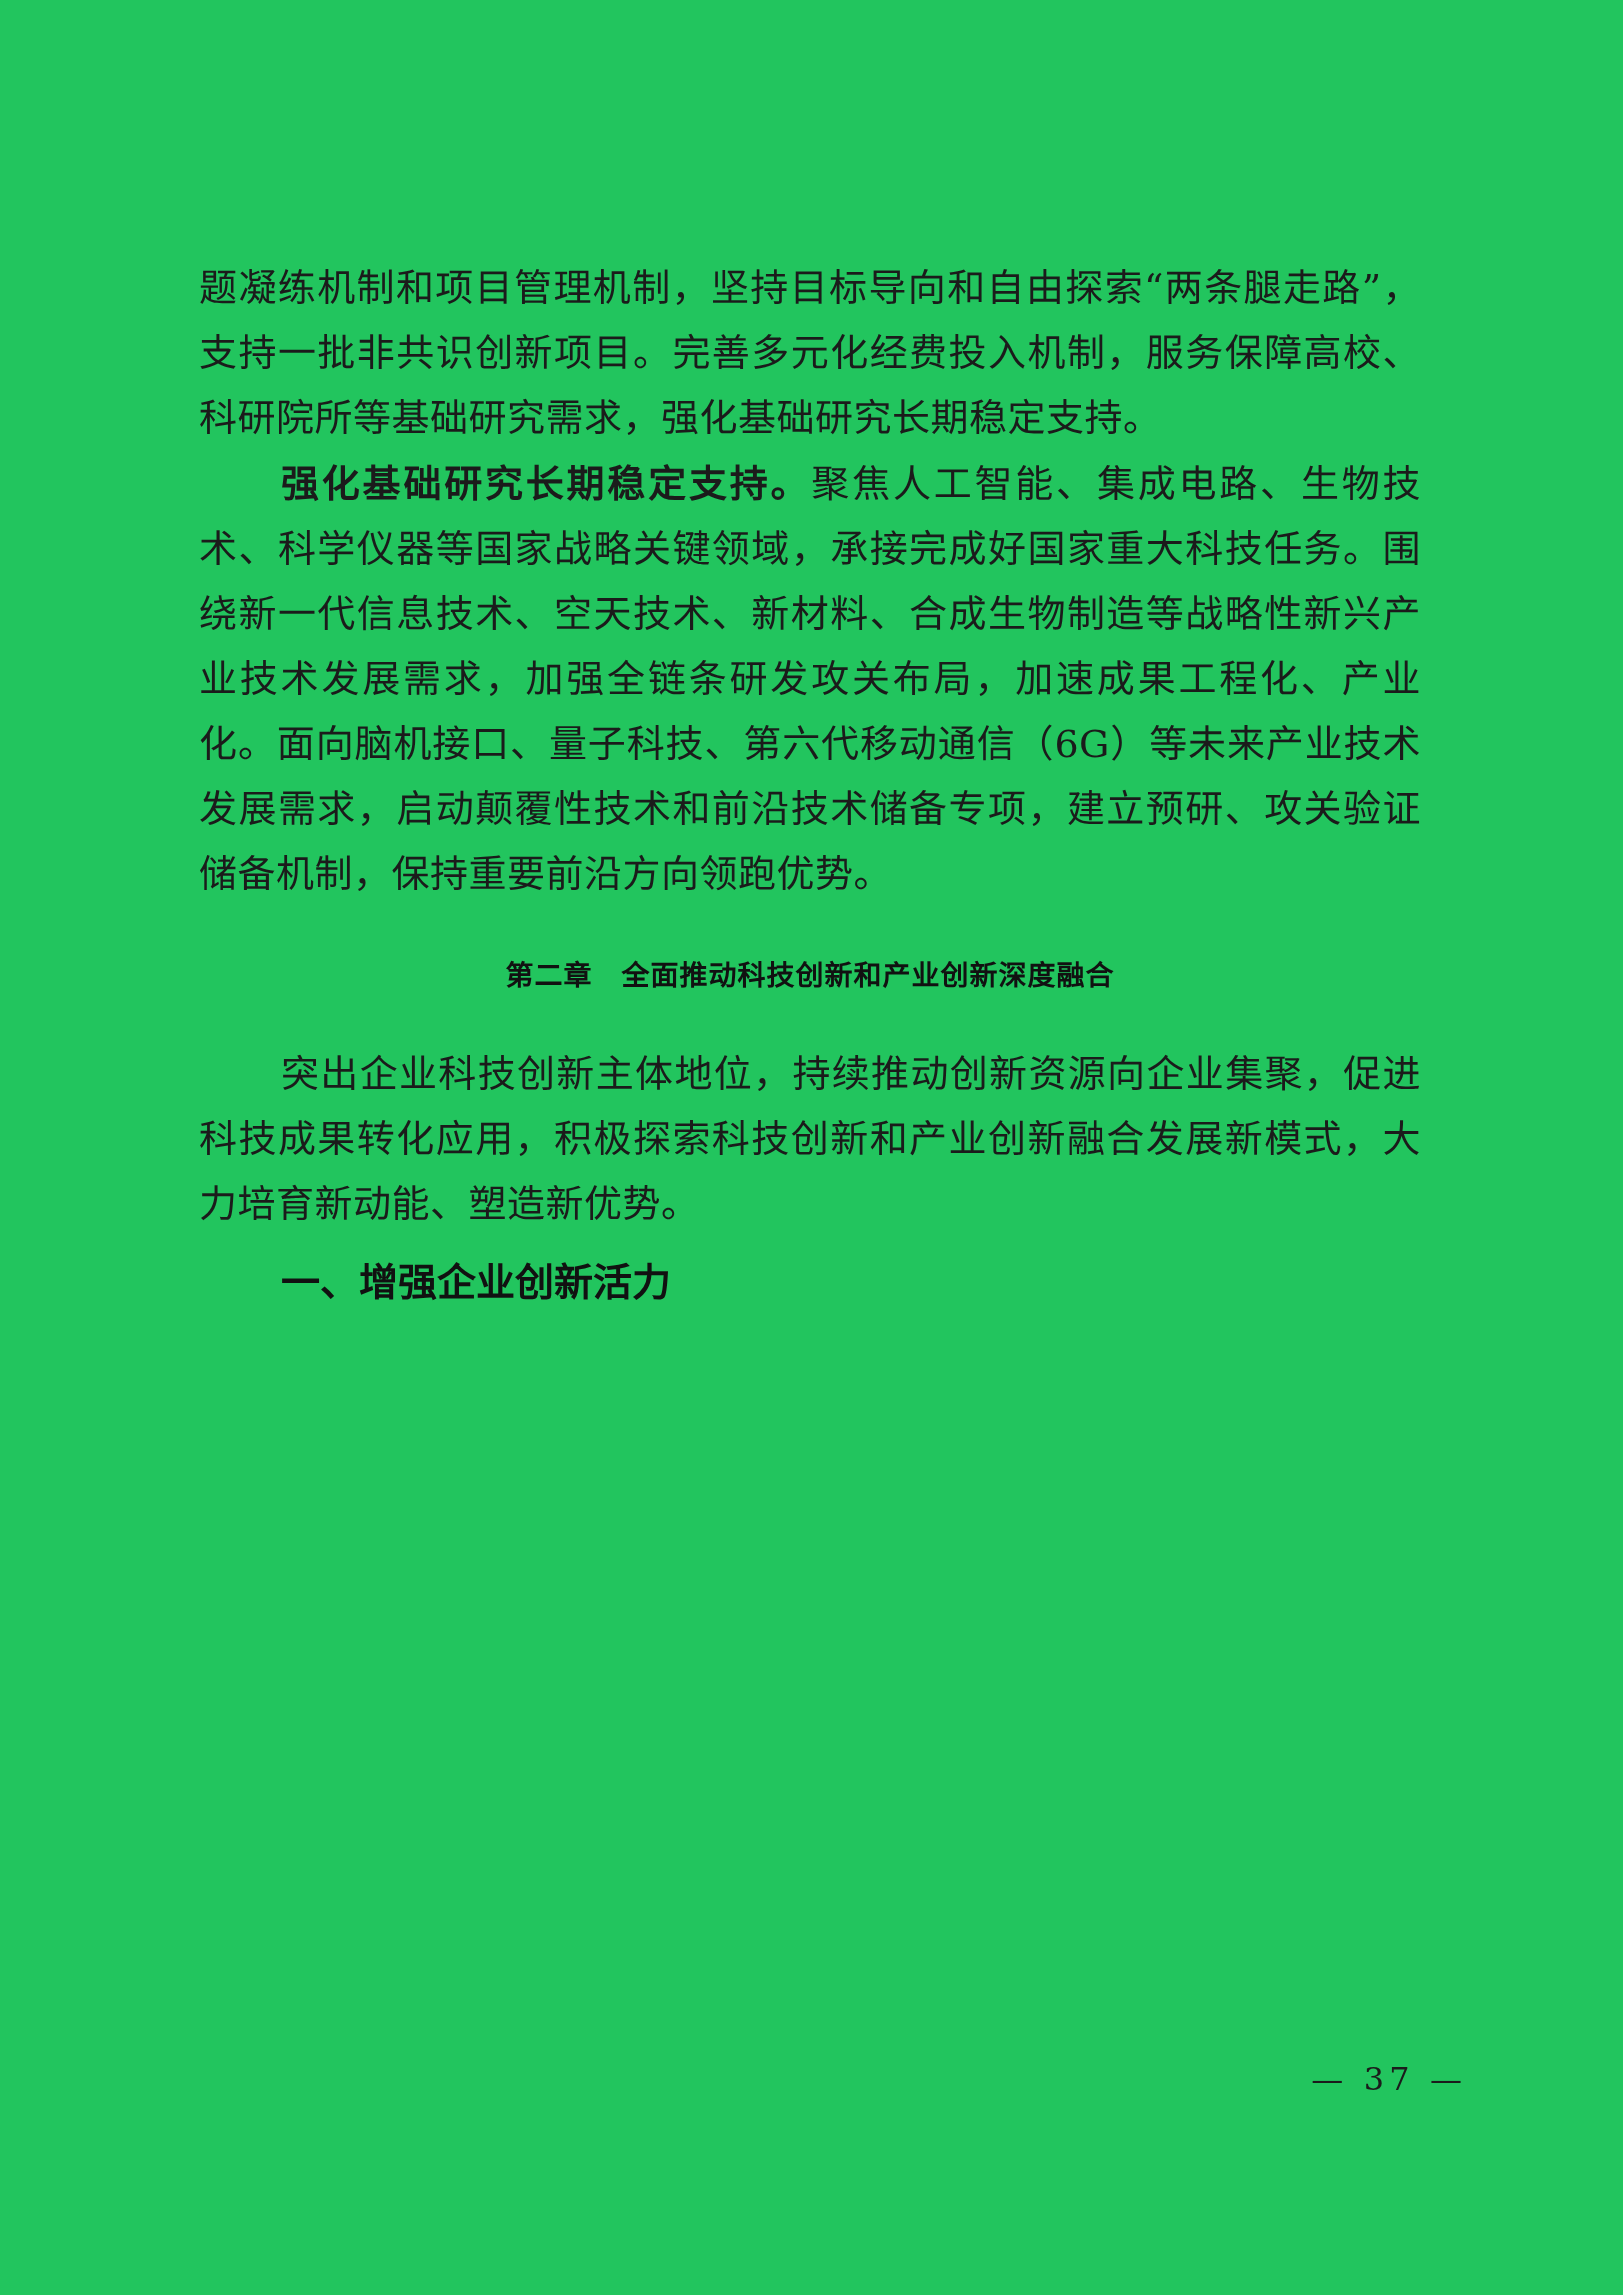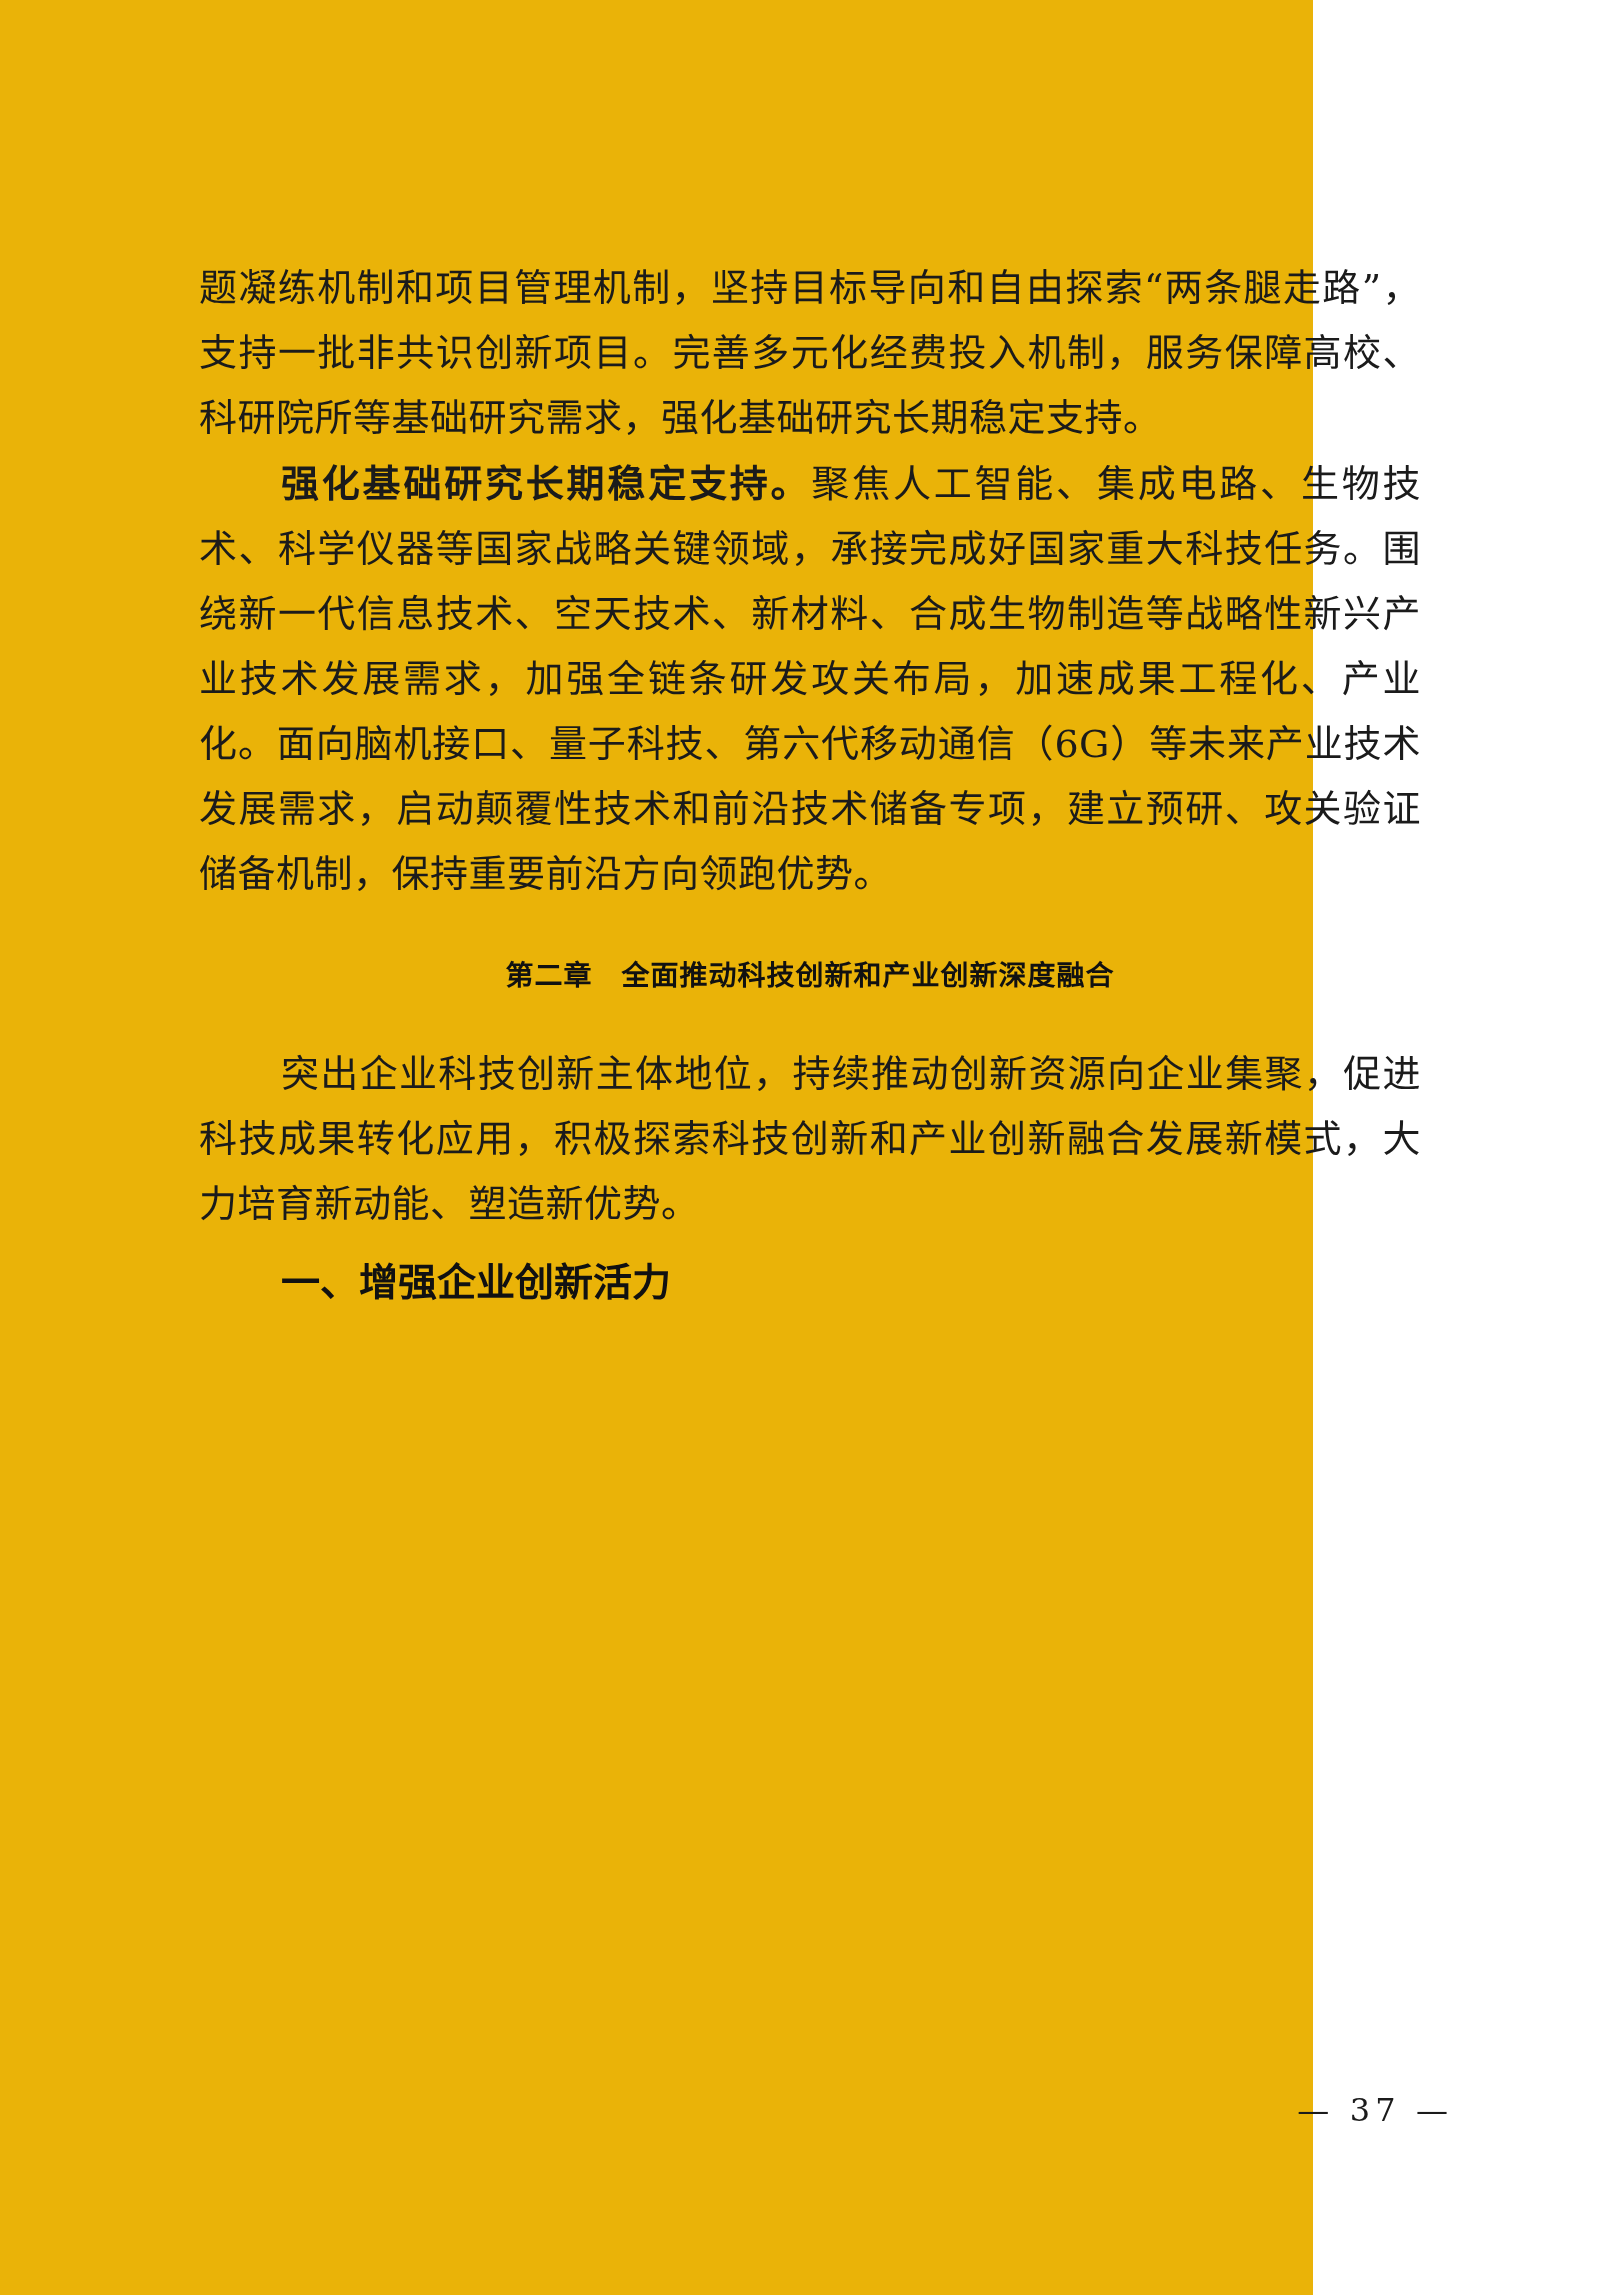--- a/index.html
+++ b/index.html
@@ -13,23 +13,23 @@
     font-family: "DejaVu Serif", "Liberation Serif", serif;
     color: #1a1a1a;
     position: relative;
     overflow: hidden;
   }
 
   .page {
     position: absolute;
     top: 0;
     left: 0;
-    width: 1313px;
+    width: 1623px;
     height: 2295px;
-    background: #eab308;
+    background: #22c55e;
   }
 
   .content {
     position: absolute;
     left: 199px;
     top: 256px;
     width: 1222px;
   }
 
   .para {
@@ -76,25 +76,24 @@
     left: 0;
     top: 2060px;
     width: 1623px;
     text-align: center;
     font-size: 32px;
     color: #1b1b1b;
     letter-spacing: 3.1px;
   }
   .footer .page-number-wrap {
     position: absolute;
-    right: 170px;
+    right: 156px;
     top: 0;
     letter-spacing: 5.1px;
     white-space: pre;
-    margin-top: 31px;
   }
 </style>
 </head>
 <body>
 
 <div class="page">
 
   <div class="content">
 
     <p class="para">题凝练机制和项目管理机制，坚持目标导向和自由探索“两条腿走路”，支持一批非共识创新项目。完善多元化经费投入机制，服务保障高校、科研院所等基础研究需求，强化基础研究长期稳定支持。</p>

